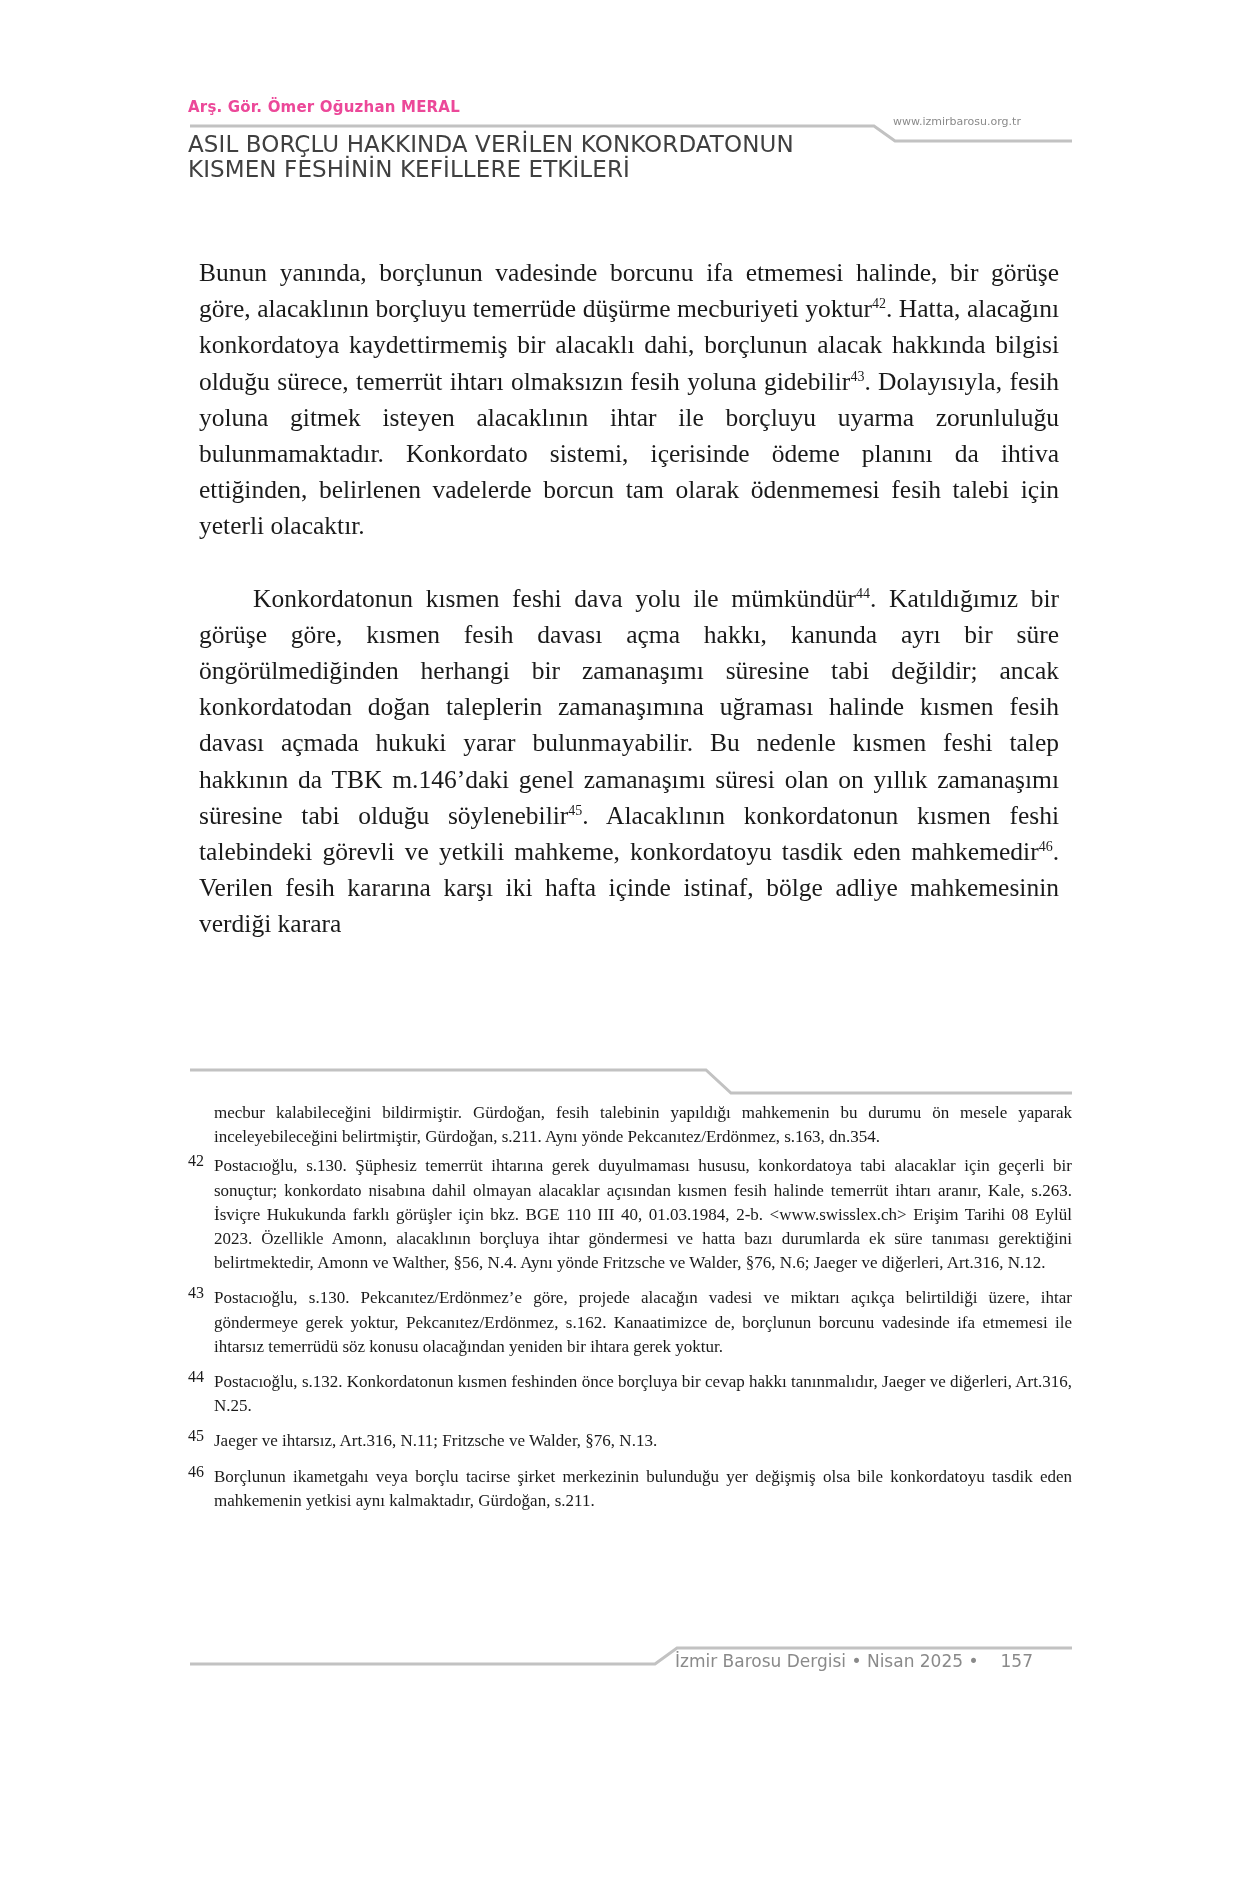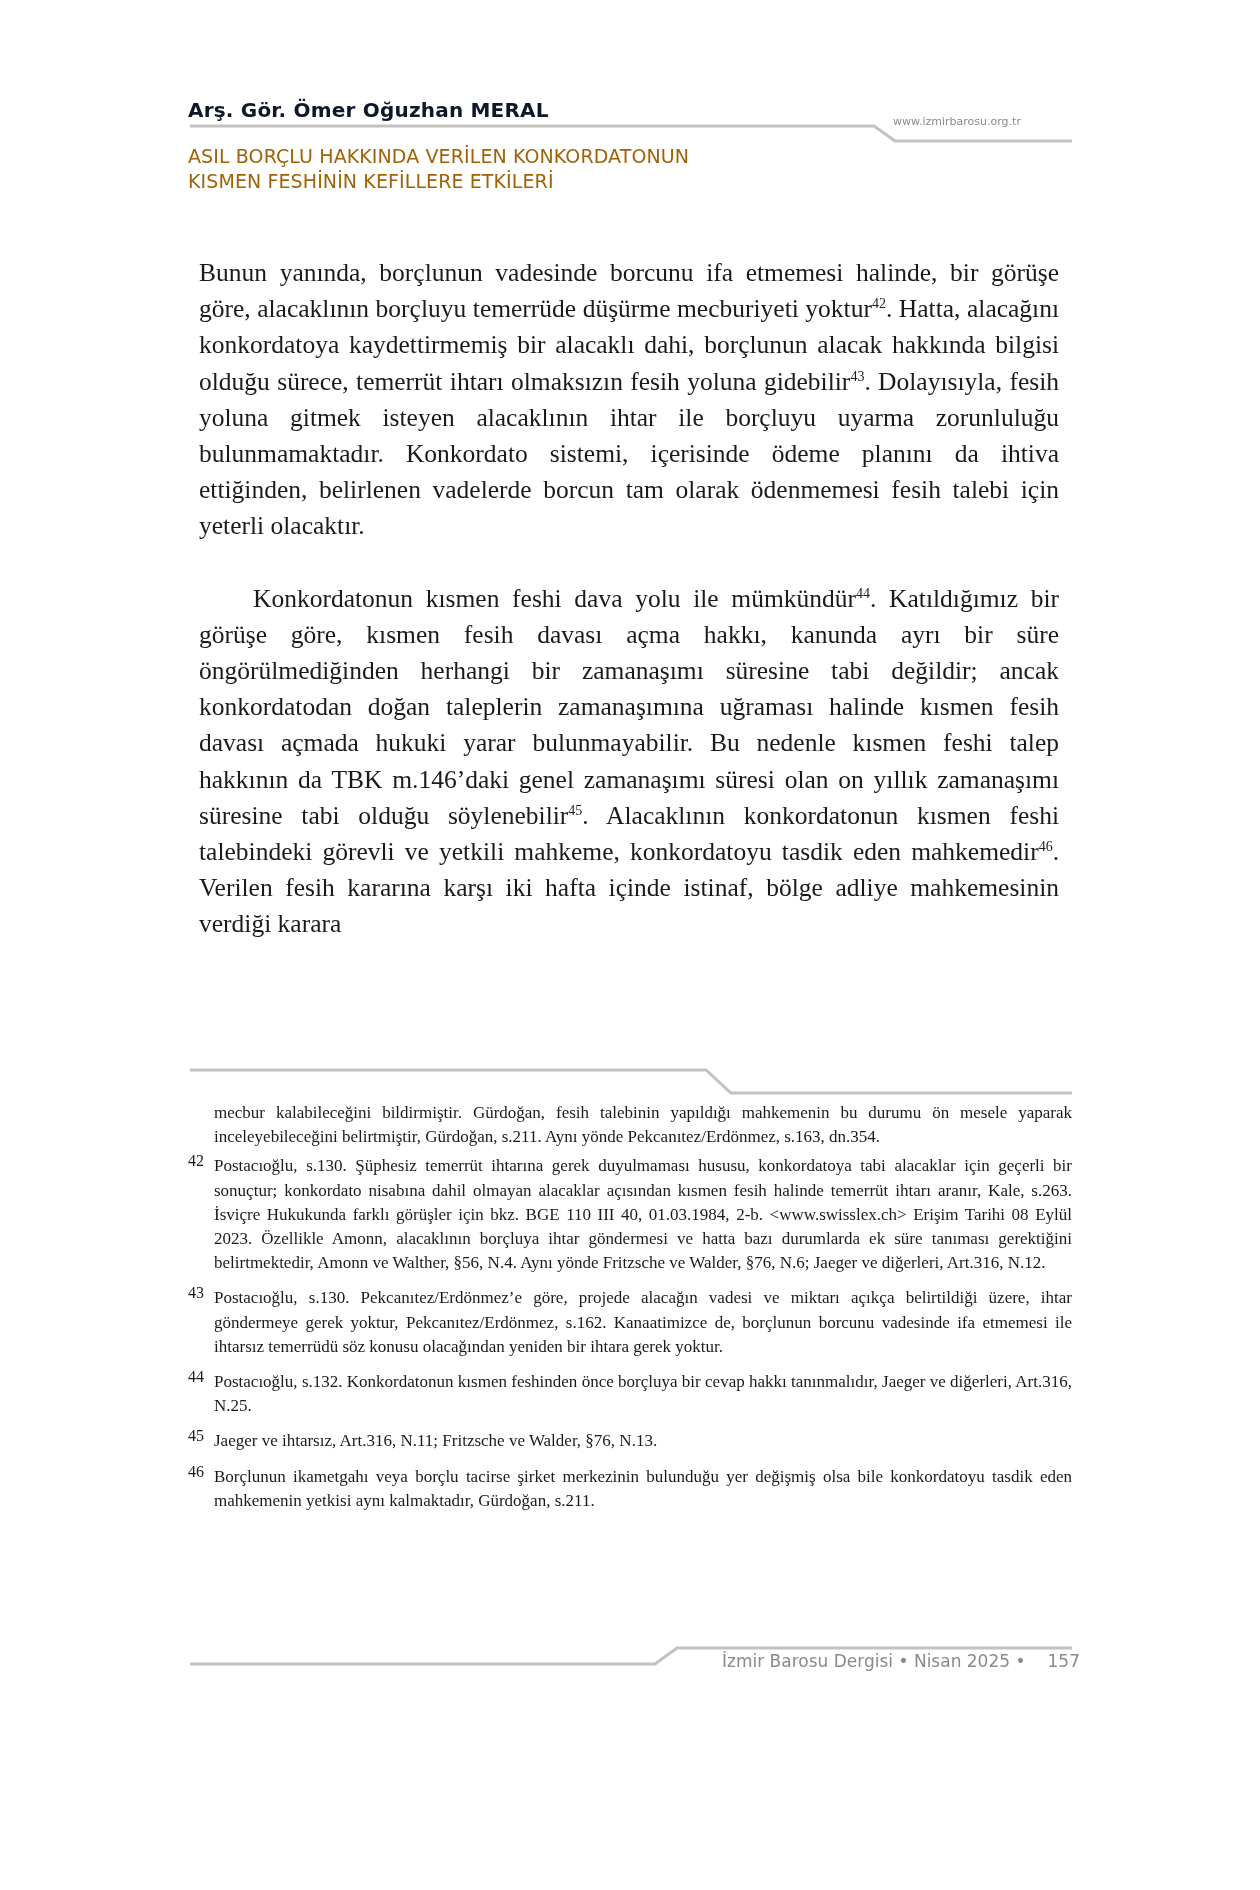--- a/index.html
+++ b/index.html
@@ -18,41 +18,41 @@
       position: absolute;
       left: 188px;
       top: 98px;
       width: 890px;
       font-family: "DejaVu Sans", sans-serif;
     }
     .header-author {
       position: absolute;
       left: 0;
       top: 0;
-      font-size: 20px;
+      font-size: 15px;
       font-weight: bold;
-      color: #0f172a;
+      color: #ec4899;
       letter-spacing: 0.2px;
       white-space: nowrap;
     }
     .header-url {
       position: absolute;
       left: 705px;
       top: 17px;
       font-size: 11px;
       color: #8a8a8a;
       white-space: nowrap;
     }
     .header-title {
       position: absolute;
       left: 0;
-      top: 46px;
-      font-size: 19px;
+      top: 34px;
+      font-size: 23px;
       line-height: 25px;
-      color: #a16207;
+      color: #404040;
       font-weight: normal;
       letter-spacing: 0.1px;
       text-transform: uppercase;
       white-space: nowrap;
     }
     .rule-svg {
       position: absolute;
       left: 0;
       top: 0;
       pointer-events: none;
@@ -105,21 +105,20 @@
       margin-bottom: 5px;
     }
     .footer {
       position: absolute;
       left: 675px;
       top: 1651px;
       font-family: "DejaVu Sans", sans-serif;
       font-size: 17px;
       color: #8a8a8a;
       white-space: nowrap;
-      margin-left: 47px;
     }
     .footer .page-num {
       margin-left: 22px;
     }
   </style>
 </head>
 <body>
 
 <svg class="rule-svg" width="1260" height="1890">
 

